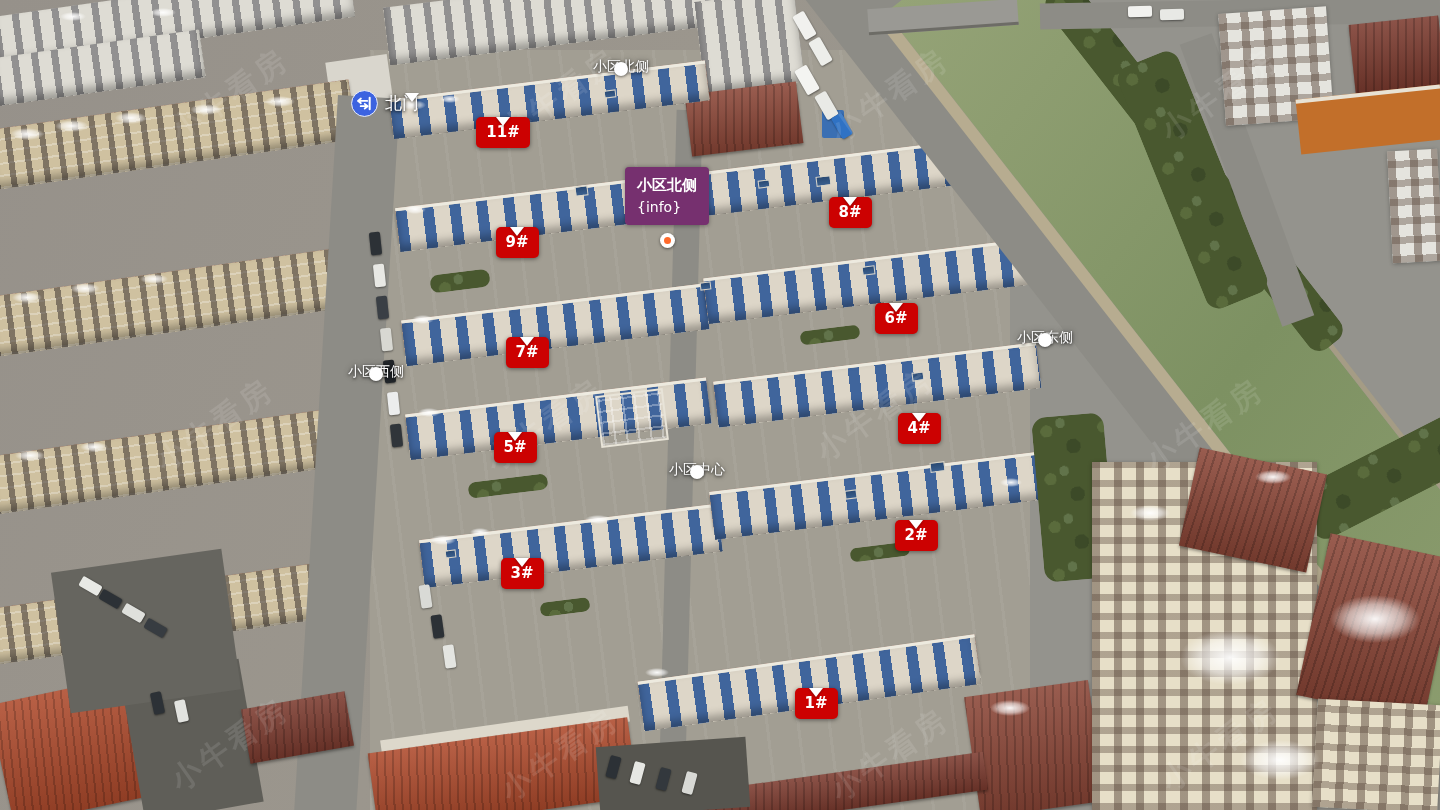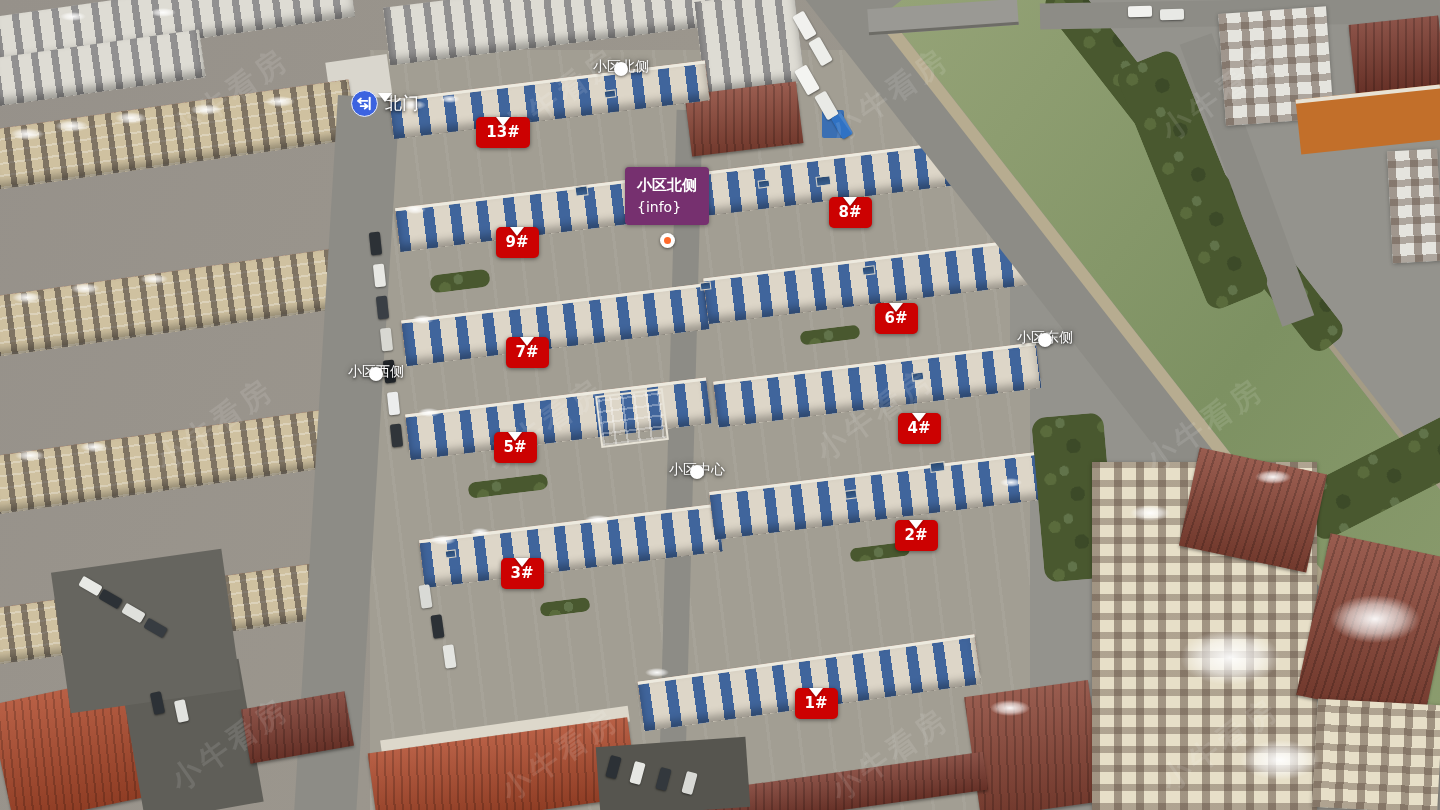--- a/index.html
+++ b/index.html
@@ -72,21 +72,21 @@
     transform:translate(-50%,-100%);z-index:45;cursor:pointer;}
   #community .cbox{position:relative;background:var(--label-purple,rgba(118,48,111,.93));
     color:#fff;border-radius:4px;padding:8px 12px;line-height:1.45;text-align:left;
     box-shadow:0 1px 4px rgba(0,0,0,.35);}
   #community .cname{position:relative;display:block;font-size:15px;font-weight:700;white-space:nowrap;}
   #community .cinfo{position:relative;display:block;font-size:14px;white-space:nowrap;}
   #community .cdot{position:relative;width:15px;height:15px;border-radius:50%;background:#fff;
     margin-top:8px;box-shadow:0 1px 3px rgba(0,0,0,.5);display:flex;align-items:center;justify-content:center;}
   #community .cdot i{position:relative;width:7px;height:7px;border-radius:50%;
     background:var(--dot-orange,#ff6a2b);}
-  #gate{left:385px;top:117px;display:flex;flex-direction:column;align-items:center;
+  #gate{left:385px;top:117px;display:flex;flex-direction:column;align-items:flex-end;
     transform:translate(-50%,-100%);z-index:42;cursor:pointer;}
   #gate .grow{position:relative;display:flex;align-items:center;gap:7px;}
   #gate .gicon{position:relative;width:27px;height:27px;}
   #gate .gtxt{position:relative;color:#fff;font-size:17px;
     text-shadow:0 1px 3px rgba(0,0,0,.9),0 0 5px rgba(0,0,0,.5);white-space:nowrap;}
   #gate .tri{margin-top:3px;}
 </style>
 </head>
 <body>
 
@@ -310,21 +310,21 @@
       <div class="wm" style="left: 545px; top: 425px;">小牛看房</div>
       <div class="wm" style="left: 875px; top: 415px;">小牛看房</div>
       <div class="wm" style="left: 1205px; top: 425px;">小牛看房</div>
       <div class="wm" style="left: 230px; top: 745px;">小牛看房</div>
       <div class="wm" style="left: 560px; top: 755px;">小牛看房</div>
       <div class="wm" style="left: 890px; top: 755px;">小牛看房</div>
       <div class="wm" style="left: 1220px; top: 745px;">小牛看房</div>
     </div>
   <div id="markers">
       <div class="bmarker" style="left: 503px; top: 117px;">
-        <div class="box">13#</div>
+        <div class="box">11#</div>
         <div class="tri"></div>
       </div>
       <div class="bmarker" style="left: 517px; top: 227px;">
         <div class="box">9#</div>
         <div class="tri"></div>
       </div>
       <div class="bmarker" style="left: 850px; top: 197px;">
         <div class="box">8#</div>
         <div class="tri"></div>
       </div>

